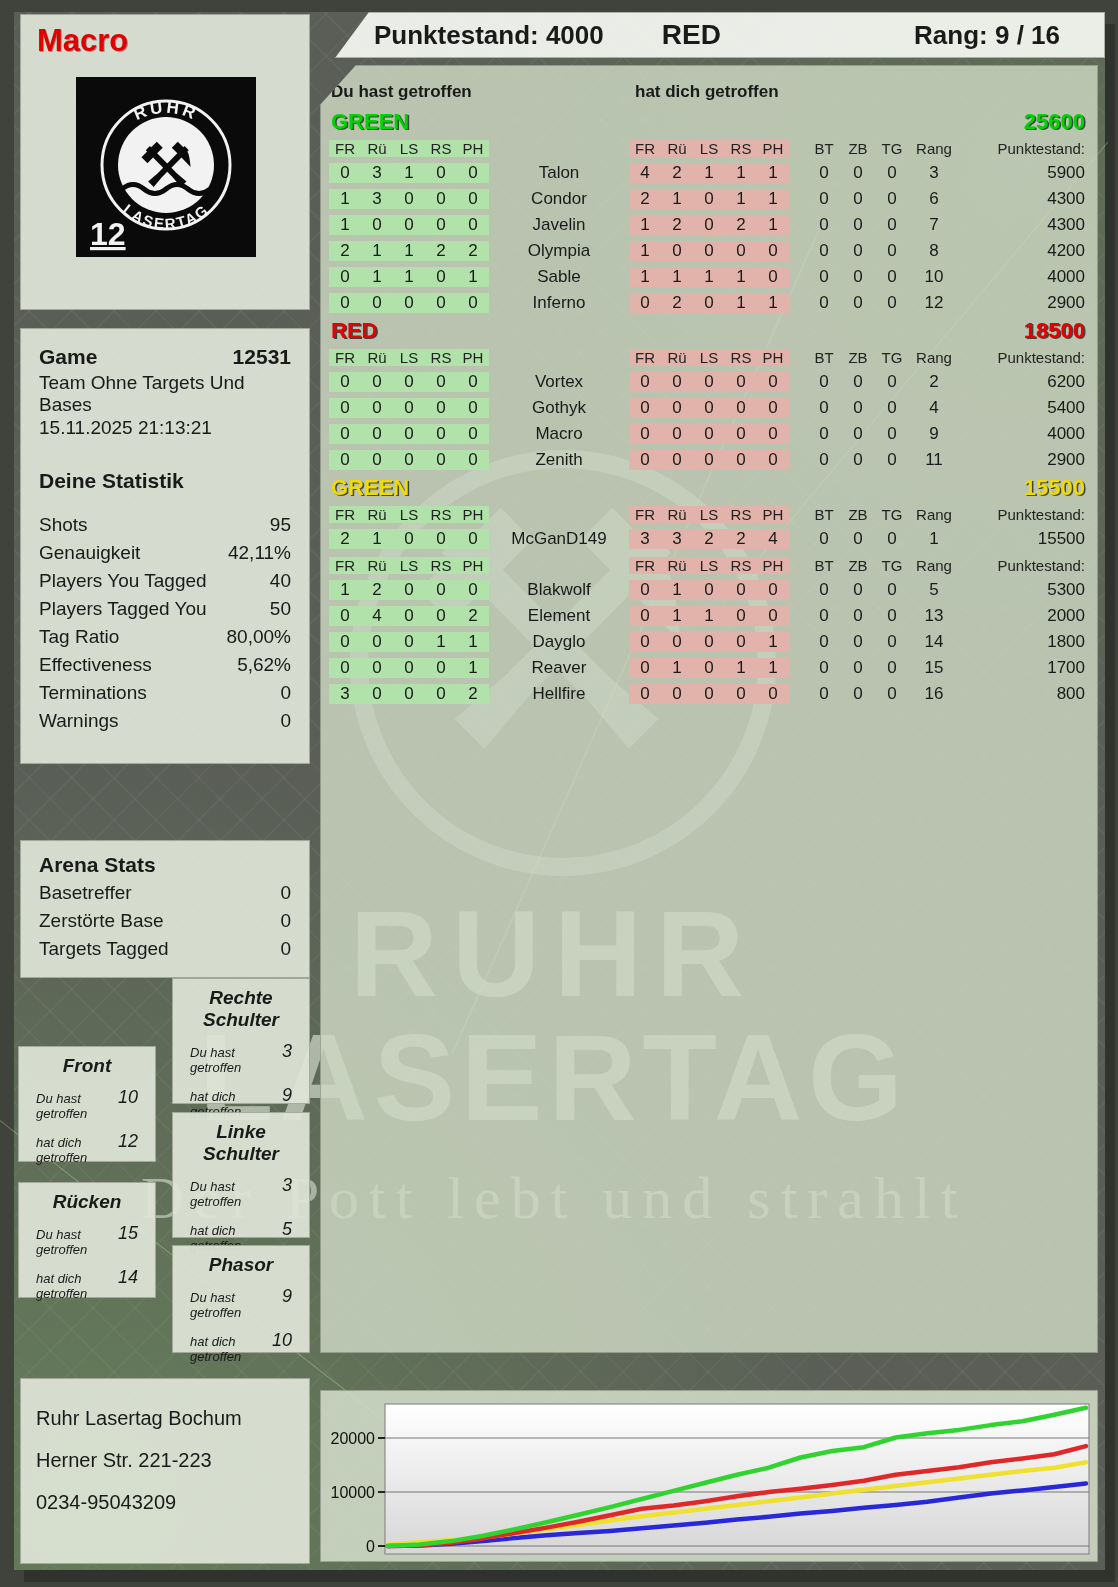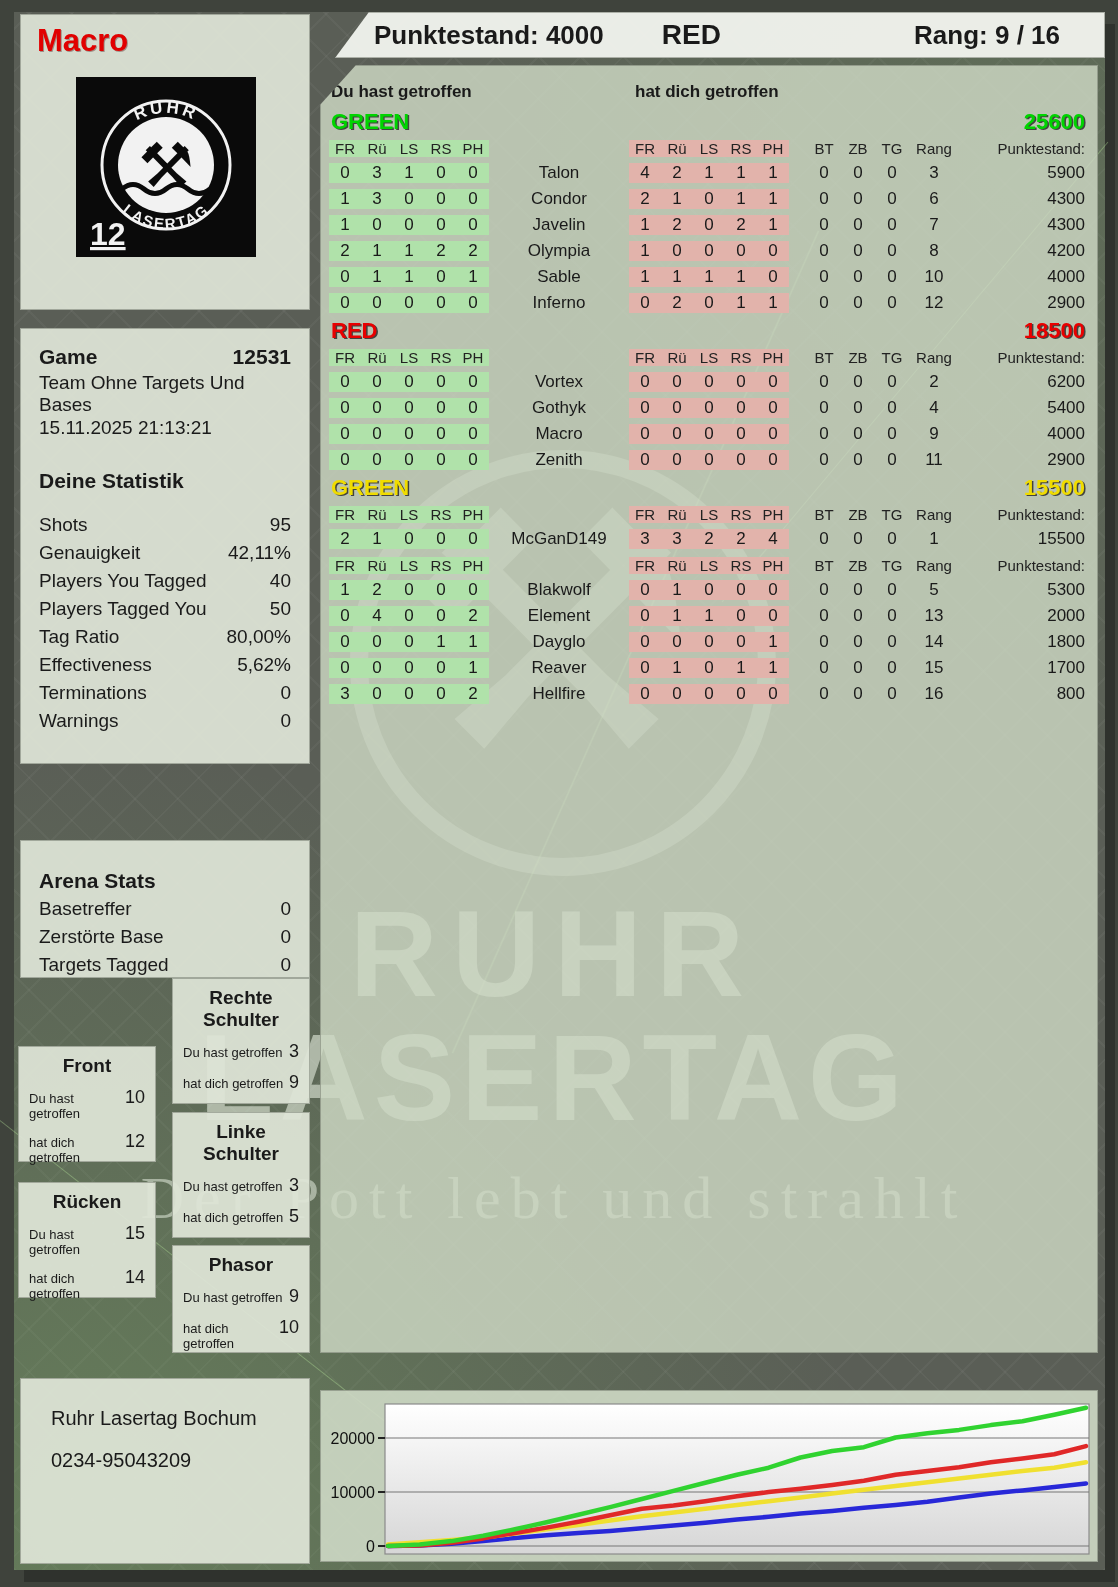--- a/index.html
+++ b/index.html
@@ -29,22 +29,22 @@
   .wm-ring{left:336px;top:438px;width:390px;height:390px;border:18px solid rgba(240,247,233,0.38);border-radius:50%;}
   .wm-hammer{left:366px;top:428px;font-size:330px;line-height:390px;width:340px;text-align:center;color:rgba(240,247,233,0.38);}
   .wm-ruhr{left:0;top:872px;width:1080px;text-align:center;font-size:122px;font-weight:bold;letter-spacing:14px;}
   .wm-lasertag{left:0;top:996px;width:1080px;text-align:center;font-size:122px;font-weight:bold;letter-spacing:6px;}
   .wm-tagline{left:0;top:1152px;width:1080px;text-align:center;font-size:60px;letter-spacing:10px;
     font-family:"Liberation Serif","DejaVu Serif",serif;color:rgba(240,247,233,0.5);}
   
   .panel{position:absolute;background:rgba(223,229,215,0.93);border:1px solid rgba(110,116,104,0.5);box-sizing:border-box;}
   #panel-player{left:6px;top:2px;width:290px;height:296px;}
   #panel-game{left:6px;top:316px;width:290px;height:436px;padding:14px 18px;}
-  #panel-arena{left:6px;top:828px;width:290px;height:138px;padding:28px 18px;}
-  #panel-address{left:6px;top:1366px;width:290px;height:186px;padding:18px 30px;}
+  #panel-arena{left:6px;top:828px;width:290px;height:138px;padding:12px 18px;}
+  #panel-address{left:6px;top:1366px;width:290px;height:186px;padding:18px 15px;}
   #header-bar{left:321px;top:0;width:770px;height:46px;background:rgba(240,242,237,0.96);
     clip-path:polygon(34px 0,100% 0,100% 100%,0 100%);
     display:flex;align-items:center;font-size:26px;font-weight:bold;}
   #panel-main{left:306px;top:53px;width:778px;height:1288px;background:rgba(206,217,197,0.82);
     clip-path:polygon(0 40px,36px 0,100% 0,100% 100%,0 100%);padding:0;}
   #panel-chart{left:306px;top:1378px;width:778px;height:172px;background:rgba(206,217,197,0.9);}
   
   #hb-punkte{margin-left:38px;}
   #hb-team{margin-left:58px;font-size:28px;}
   #hb-rang{margin-left:auto;margin-right:44px;}
@@ -54,21 +54,21 @@
   #logo svg{display:block;}
   
   .kv{display:flex;justify-content:space-between;align-items:baseline;font-size:19px;line-height:28px;}
   .kv.b{font-weight:bold;font-size:21px;}
   #game-mode,#game-date{font-size:19px;margin-top:1px;}
   .sec-title{font-weight:bold;font-size:21px;}
   #stats-title{margin-top:30px;margin-bottom:18px;}
   #arena-title{margin-bottom:2px;}
   
   .hitbox{position:absolute;background:rgba(223,229,215,0.93);border:1px solid rgba(110,116,104,0.5);
-    box-sizing:border-box;padding:8px 10px;}
+    box-sizing:border-box;padding:8px 17px;font-style:italic;}
   .hz0{left:158px;top:966px;width:138px;height:126px;}
   .hz1{left:4px;top:1034px;width:138px;height:116px;}
   .hz2{left:158px;top:1100px;width:138px;height:126px;}
   .hz3{left:4px;top:1170px;width:138px;height:116px;}
   .hz4{left:158px;top:1233px;width:138px;height:108px;}
   .hitbox .ht{font-weight:bold;font-size:19px;text-align:center;margin-bottom:6px;}
   .hitbox .hr{display:flex;justify-content:space-between;align-items:baseline;font-size:13px;margin-top:10px;}
   .hitbox .hr .hv{font-size:18px;}
   
   #panel-address .al{font-size:20px;line-height:42px;}
@@ -252,20 +252,21 @@
         </div>
         <div class="hr">
           <span>hat dich getroffen</span>
           <span class="hv">10</span>
         </div>
       </div>
     </div>
 
   <div id="panel-address" class="panel">
       <div class="al">Ruhr Lasertag Bochum</div>
+      <div class="al">Herner Str. 221-223</div>
       <div class="al">0234-95043209</div>
     </div>
 
   <div id="panel-main" class="panel">
     <div id="top-labels">
       <span id="lbl-you">Du hast getroffen</span>
       <span id="lbl-them">hat dich getroffen</span>
     </div>
     <div id="teams">
         <div class="team">

